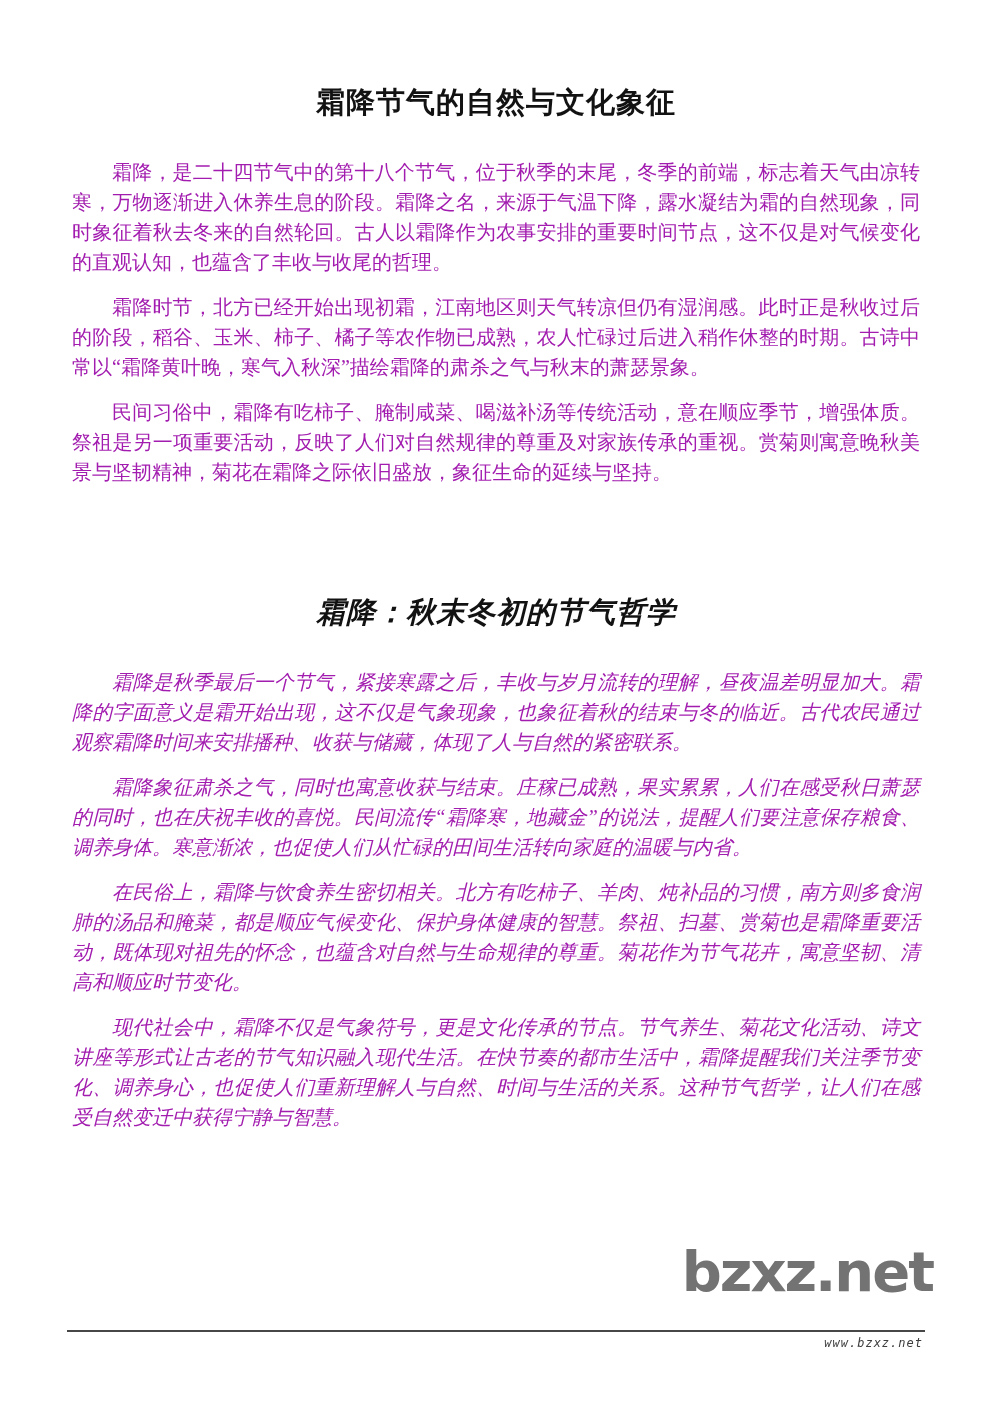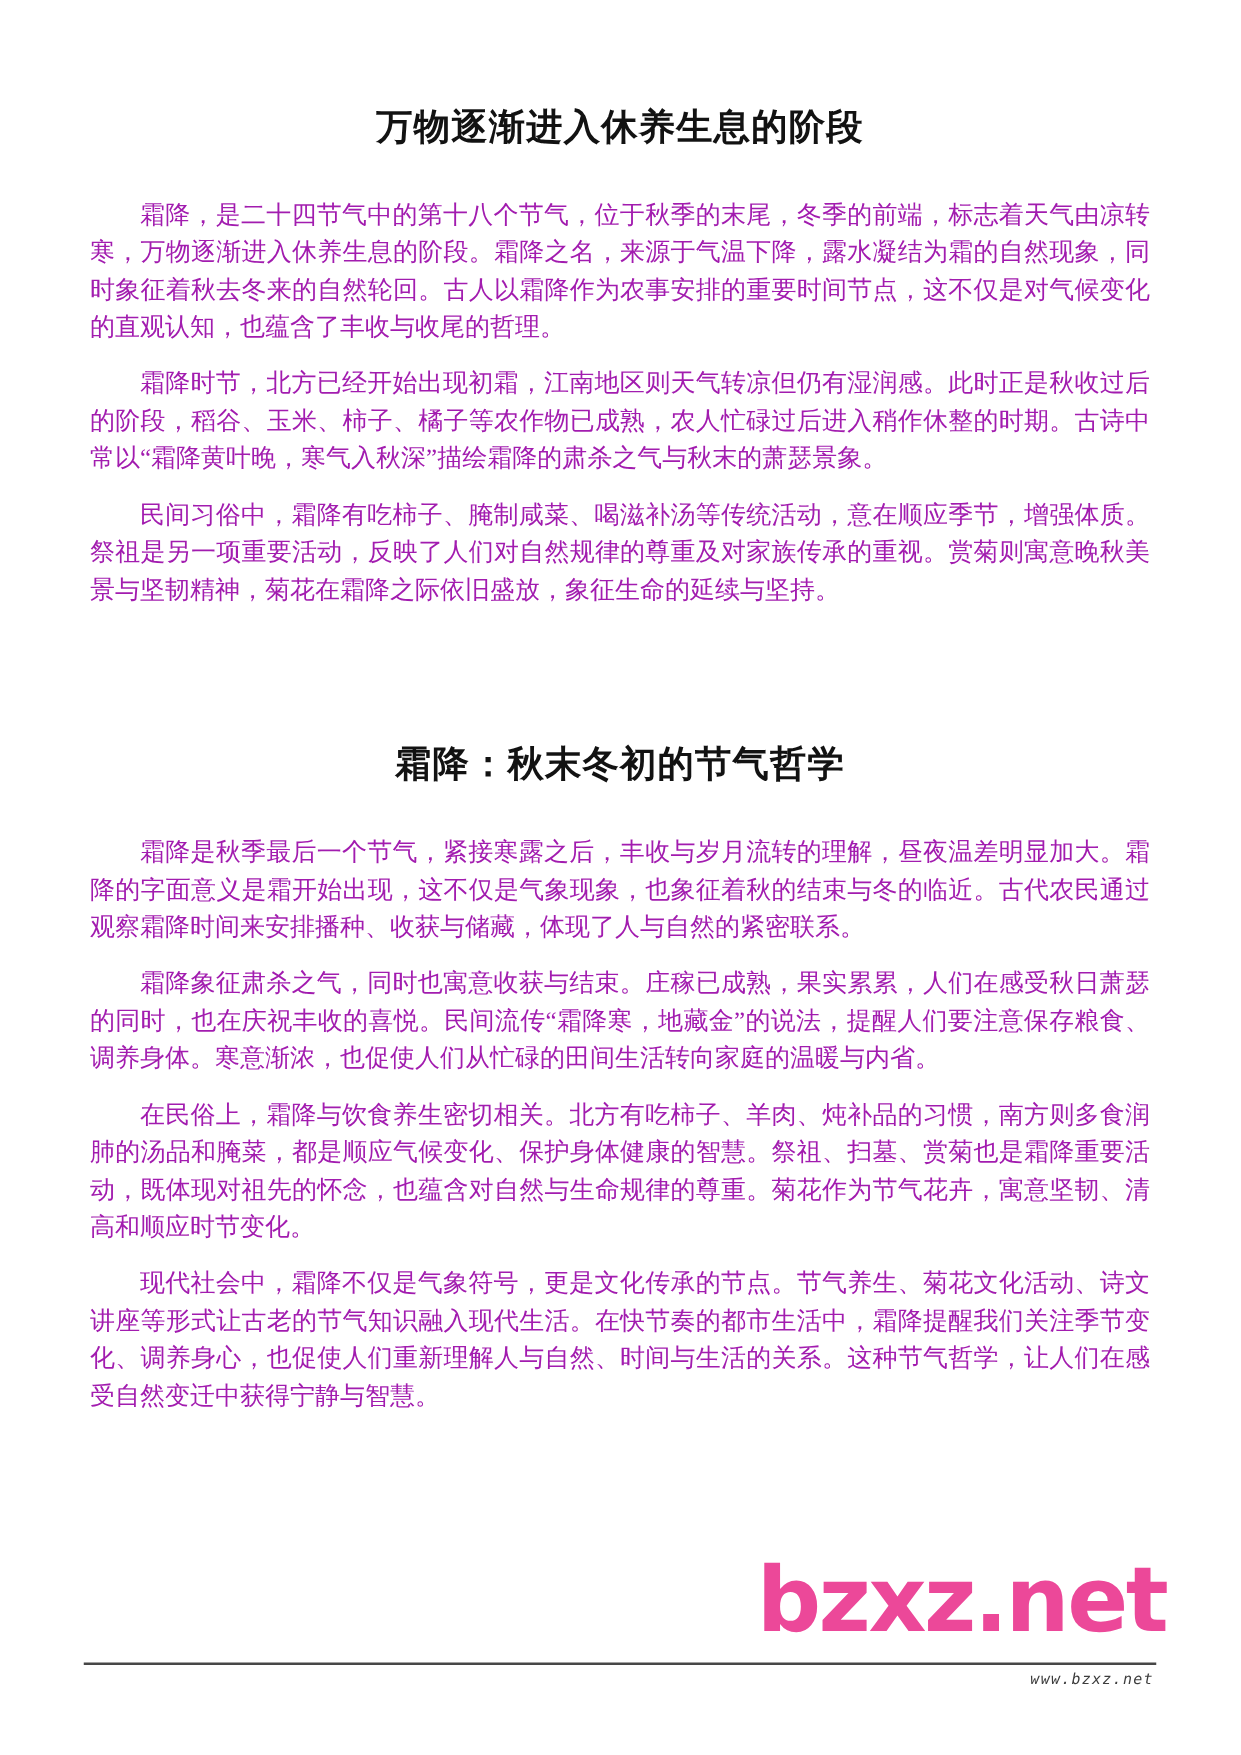--- a/index.html
+++ b/index.html
@@ -35,32 +35,32 @@
   .article p {
     font-size: 20px;
     line-height: 30px;
     color: #a21caf;
     text-align: justify;
     text-indent: 2em;
     margin: 0 0 15px 0;
   }
   .article p:last-child { margin-bottom: 0; }
 
-  .article-second { margin-top: 108px; }
+  .article-second { margin-top: 108px; font-style: italic; }
 
   .watermark {
     position: absolute;
     top: 1244px;
     right: 60px;
     font-family: "DejaVu Sans", "Liberation Sans", sans-serif;
     font-weight: 700;
-    font-size: 72px;
+    font-size: 56px;
     line-height: 1;
     letter-spacing: -2px;
-    color: #ec4899;
+    color: #737373;
     user-select: none;
     white-space: nowrap;
   }
 
   .footer-line {
     position: absolute;
     left: 67px;
     top: 1330px;
     width: 858px;
     height: 0;
@@ -79,21 +79,21 @@
   }
 </style>
 </head>
 <body>
 
 <div class="page">
 
   <div class="content">
 
     <section class="article">
-      <h1 class="article-title">万物逐渐进入休养生息的阶段</h1>
+      <h1 class="article-title">霜降节气的自然与文化象征</h1>
       <p>霜降，是二十四节气中的第十八个节气，位于秋季的末尾，冬季的前端，标志着天气由凉转寒，万物逐渐进入休养生息的阶段。霜降之名，来源于气温下降，露水凝结为霜的自然现象，同时象征着秋去冬来的自然轮回。古人以霜降作为农事安排的重要时间节点，这不仅是对气候变化的直观认知，也蕴含了丰收与收尾的哲理。</p>
       <p>霜降时节，北方已经开始出现初霜，江南地区则天气转凉但仍有湿润感。此时正是秋收过后的阶段，稻谷、玉米、柿子、橘子等农作物已成熟，农人忙碌过后进入稍作休整的时期。古诗中常以“霜降黄叶晚，寒气入秋深”描绘霜降的肃杀之气与秋末的萧瑟景象。</p>
       <p>民间习俗中，霜降有吃柿子、腌制咸菜、喝滋补汤等传统活动，意在顺应季节，增强体质。祭祖是另一项重要活动，反映了人们对自然规律的尊重及对家族传承的重视。赏菊则寓意晚秋美景与坚韧精神，菊花在霜降之际依旧盛放，象征生命的延续与坚持。</p>
     </section>
 
     <section class="article article-second">
       <h1 class="article-title">霜降：秋末冬初的节气哲学</h1>
       <p>霜降是秋季最后一个节气，紧接寒露之后，丰收与岁月流转的理解，昼夜温差明显加大。霜降的字面意义是霜开始出现，这不仅是气象现象，也象征着秋的结束与冬的临近。古代农民通过观察霜降时间来安排播种、收获与储藏，体现了人与自然的紧密联系。</p>
       <p>霜降象征肃杀之气，同时也寓意收获与结束。庄稼已成熟，果实累累，人们在感受秋日萧瑟的同时，也在庆祝丰收的喜悦。民间流传“霜降寒，地藏金”的说法，提醒人们要注意保存粮食、调养身体。寒意渐浓，也促使人们从忙碌的田间生活转向家庭的温暖与内省。</p>
       <p>在民俗上，霜降与饮食养生密切相关。北方有吃柿子、羊肉、炖补品的习惯，南方则多食润肺的汤品和腌菜，都是顺应气候变化、保护身体健康的智慧。祭祖、扫墓、赏菊也是霜降重要活动，既体现对祖先的怀念，也蕴含对自然与生命规律的尊重。菊花作为节气花卉，寓意坚韧、清高和顺应时节变化。</p>

